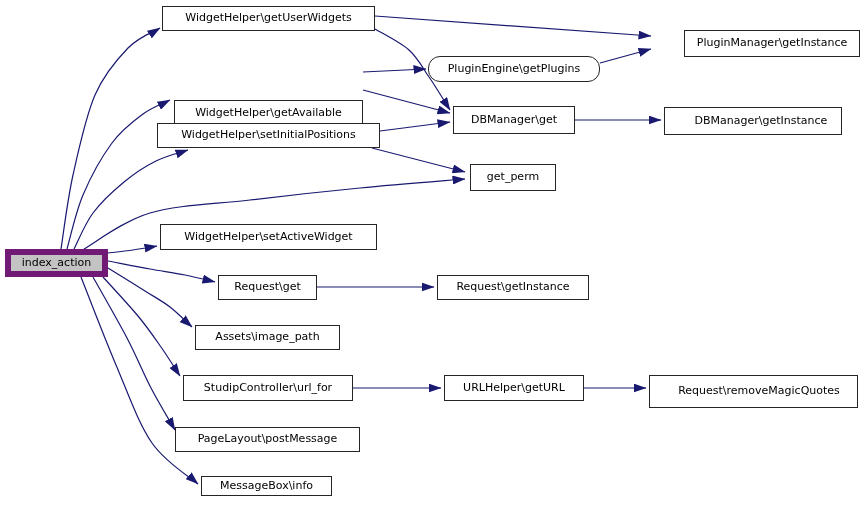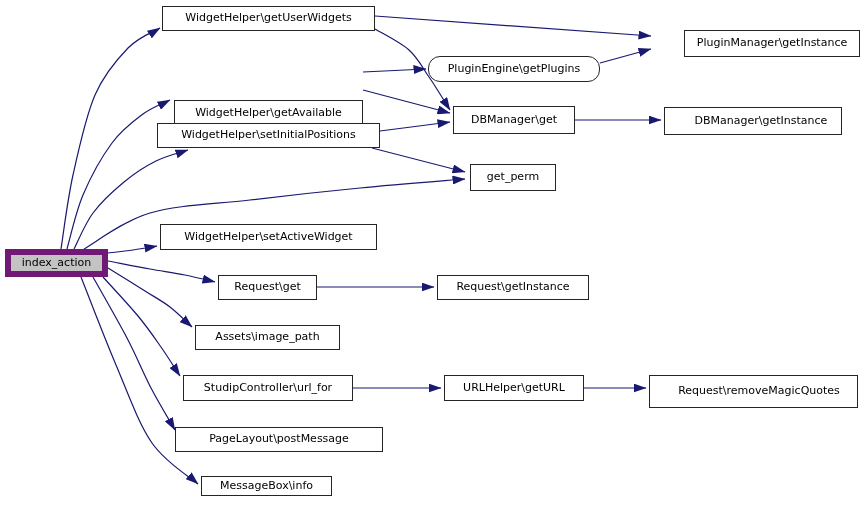--- a/index.html
+++ b/index.html
@@ -69,21 +69,21 @@
   <div id="node-group">
       <div class="node highlight" style="left: 5px; top: 249px; width: 103px; height: 28px;">index_action</div>
       <div class="node" style="left: 162px; top: 6px; width: 213px; height: 25px;">WidgetHelper\getUserWidgets</div>
       <div class="node" style="left: 174px; top: 56px; width: 189px; height: 42px; margin-top: 44px;">WidgetHelper\getAvailable
 Widgets</div>
       <div class="node" style="left: 157px; top: 123px; width: 223px; height: 25px;">WidgetHelper\setInitialPositions</div>
       <div class="node" style="left: 160px; top: 224px; width: 217px; height: 26px;">WidgetHelper\setActiveWidget</div>
       <div class="node" style="left: 218px; top: 275px; width: 99px; height: 25px;">Request\get</div>
       <div class="node" style="left: 195px; top: 325px; width: 145px; height: 25px;">Assets\image_path</div>
       <div class="node" style="left: 183px; top: 375px; width: 170px; height: 26px;">StudipController\url_for</div>
-      <div class="node" style="left: 175px; top: 427px; width: 208px; height: 25px;">PageLayout\postMessage</div>
+      <div class="node" style="left: 175px; top: 427px; width: 185px; height: 25px;">PageLayout\postMessage</div>
       <div class="node" style="left: 201px; top: 476px; width: 131px; height: 20px;">MessageBox\info</div>
       <div class="node" style="left: 428px; top: 56px; width: 172px; height: 26px; border-radius: 12px;">PluginEngine\getPlugins</div>
       <div class="node" style="left: 453px; top: 106px; width: 122px; height: 28px;">DBManager\get</div>
       <div class="node" style="left: 470px; top: 164px; width: 86px; height: 27px;">get_perm</div>
       <div class="node" style="left: 437px; top: 275px; width: 152px; height: 25px;">Request\getInstance</div>
       <div class="node" style="left: 444px; top: 375px; width: 140px; height: 26px;">URLHelper\getURL</div>
       <div class="node" style="left: 654px; top: 30px; width: 176px; height: 27px; margin-left: 30px;">PluginManager\getInstance</div>
       <div class="node" style="left: 664px; top: 107px; width: 178px; height: 28px; padding-left: 16px;">DBManager\getInstance</div>
       <div class="node" style="left: 649px; top: 375px; width: 209px; height: 33px; padding-left: 11px;">Request\removeMagicQuotes</div>
     </div>

